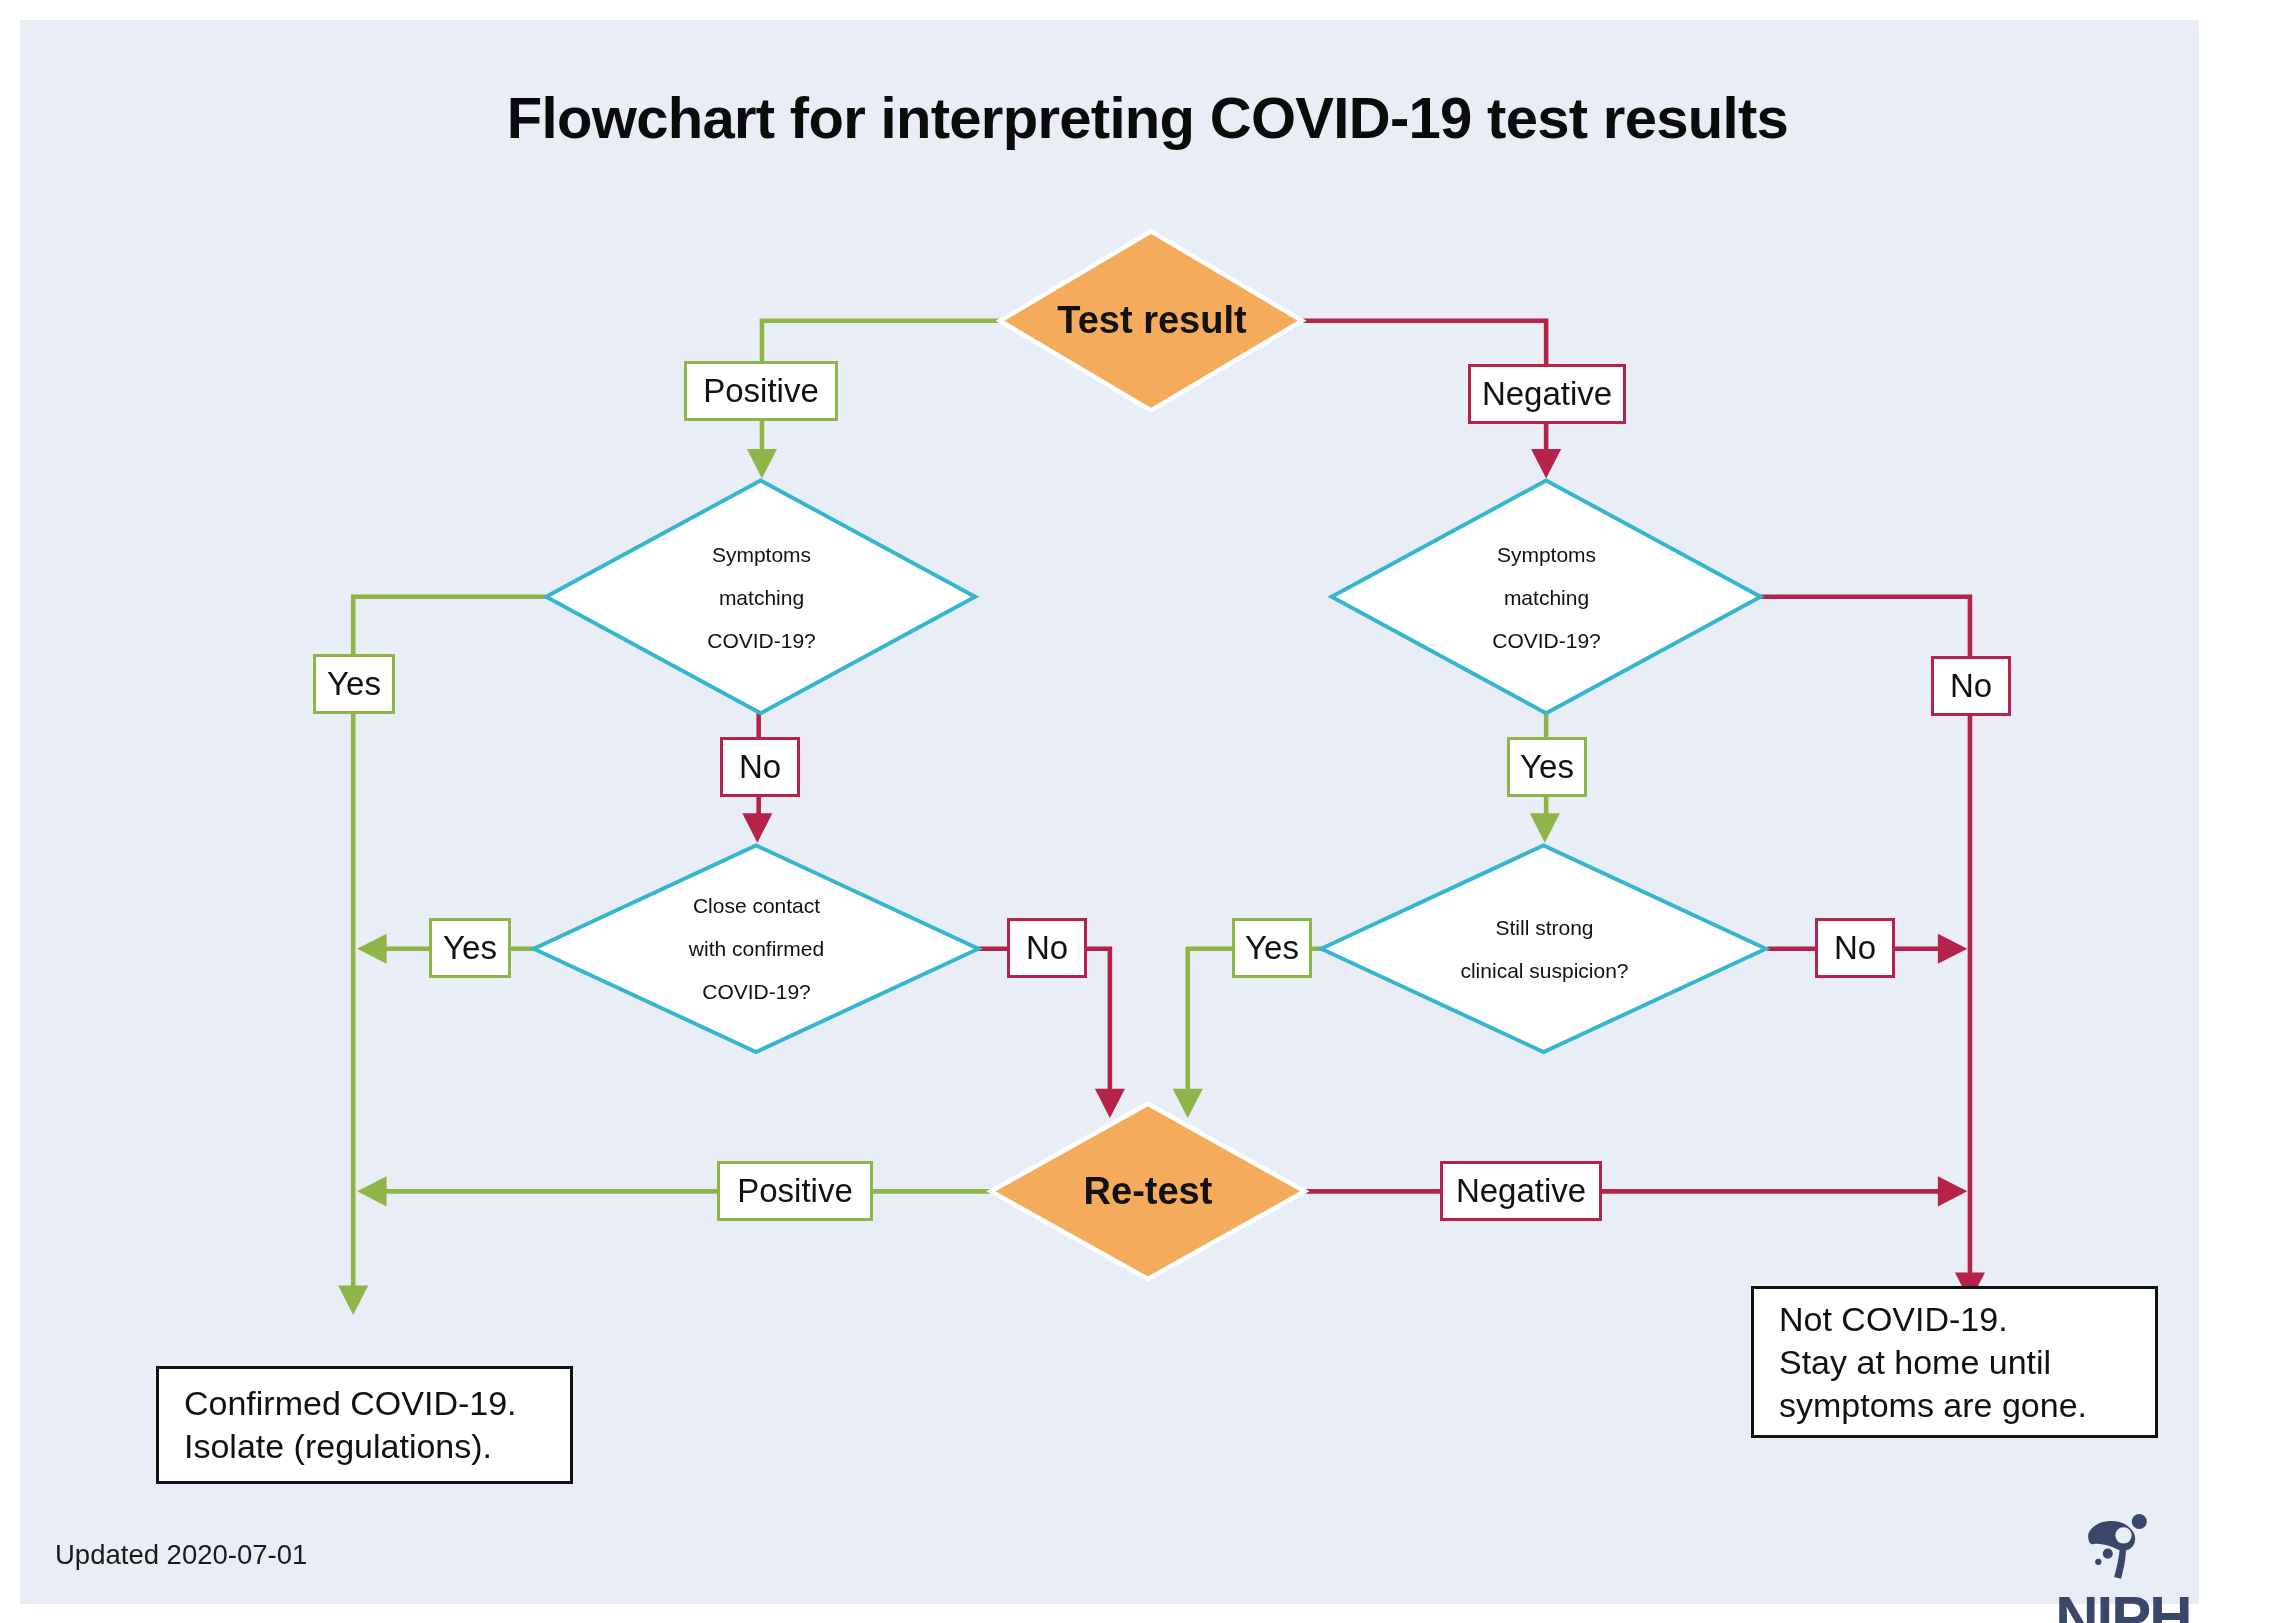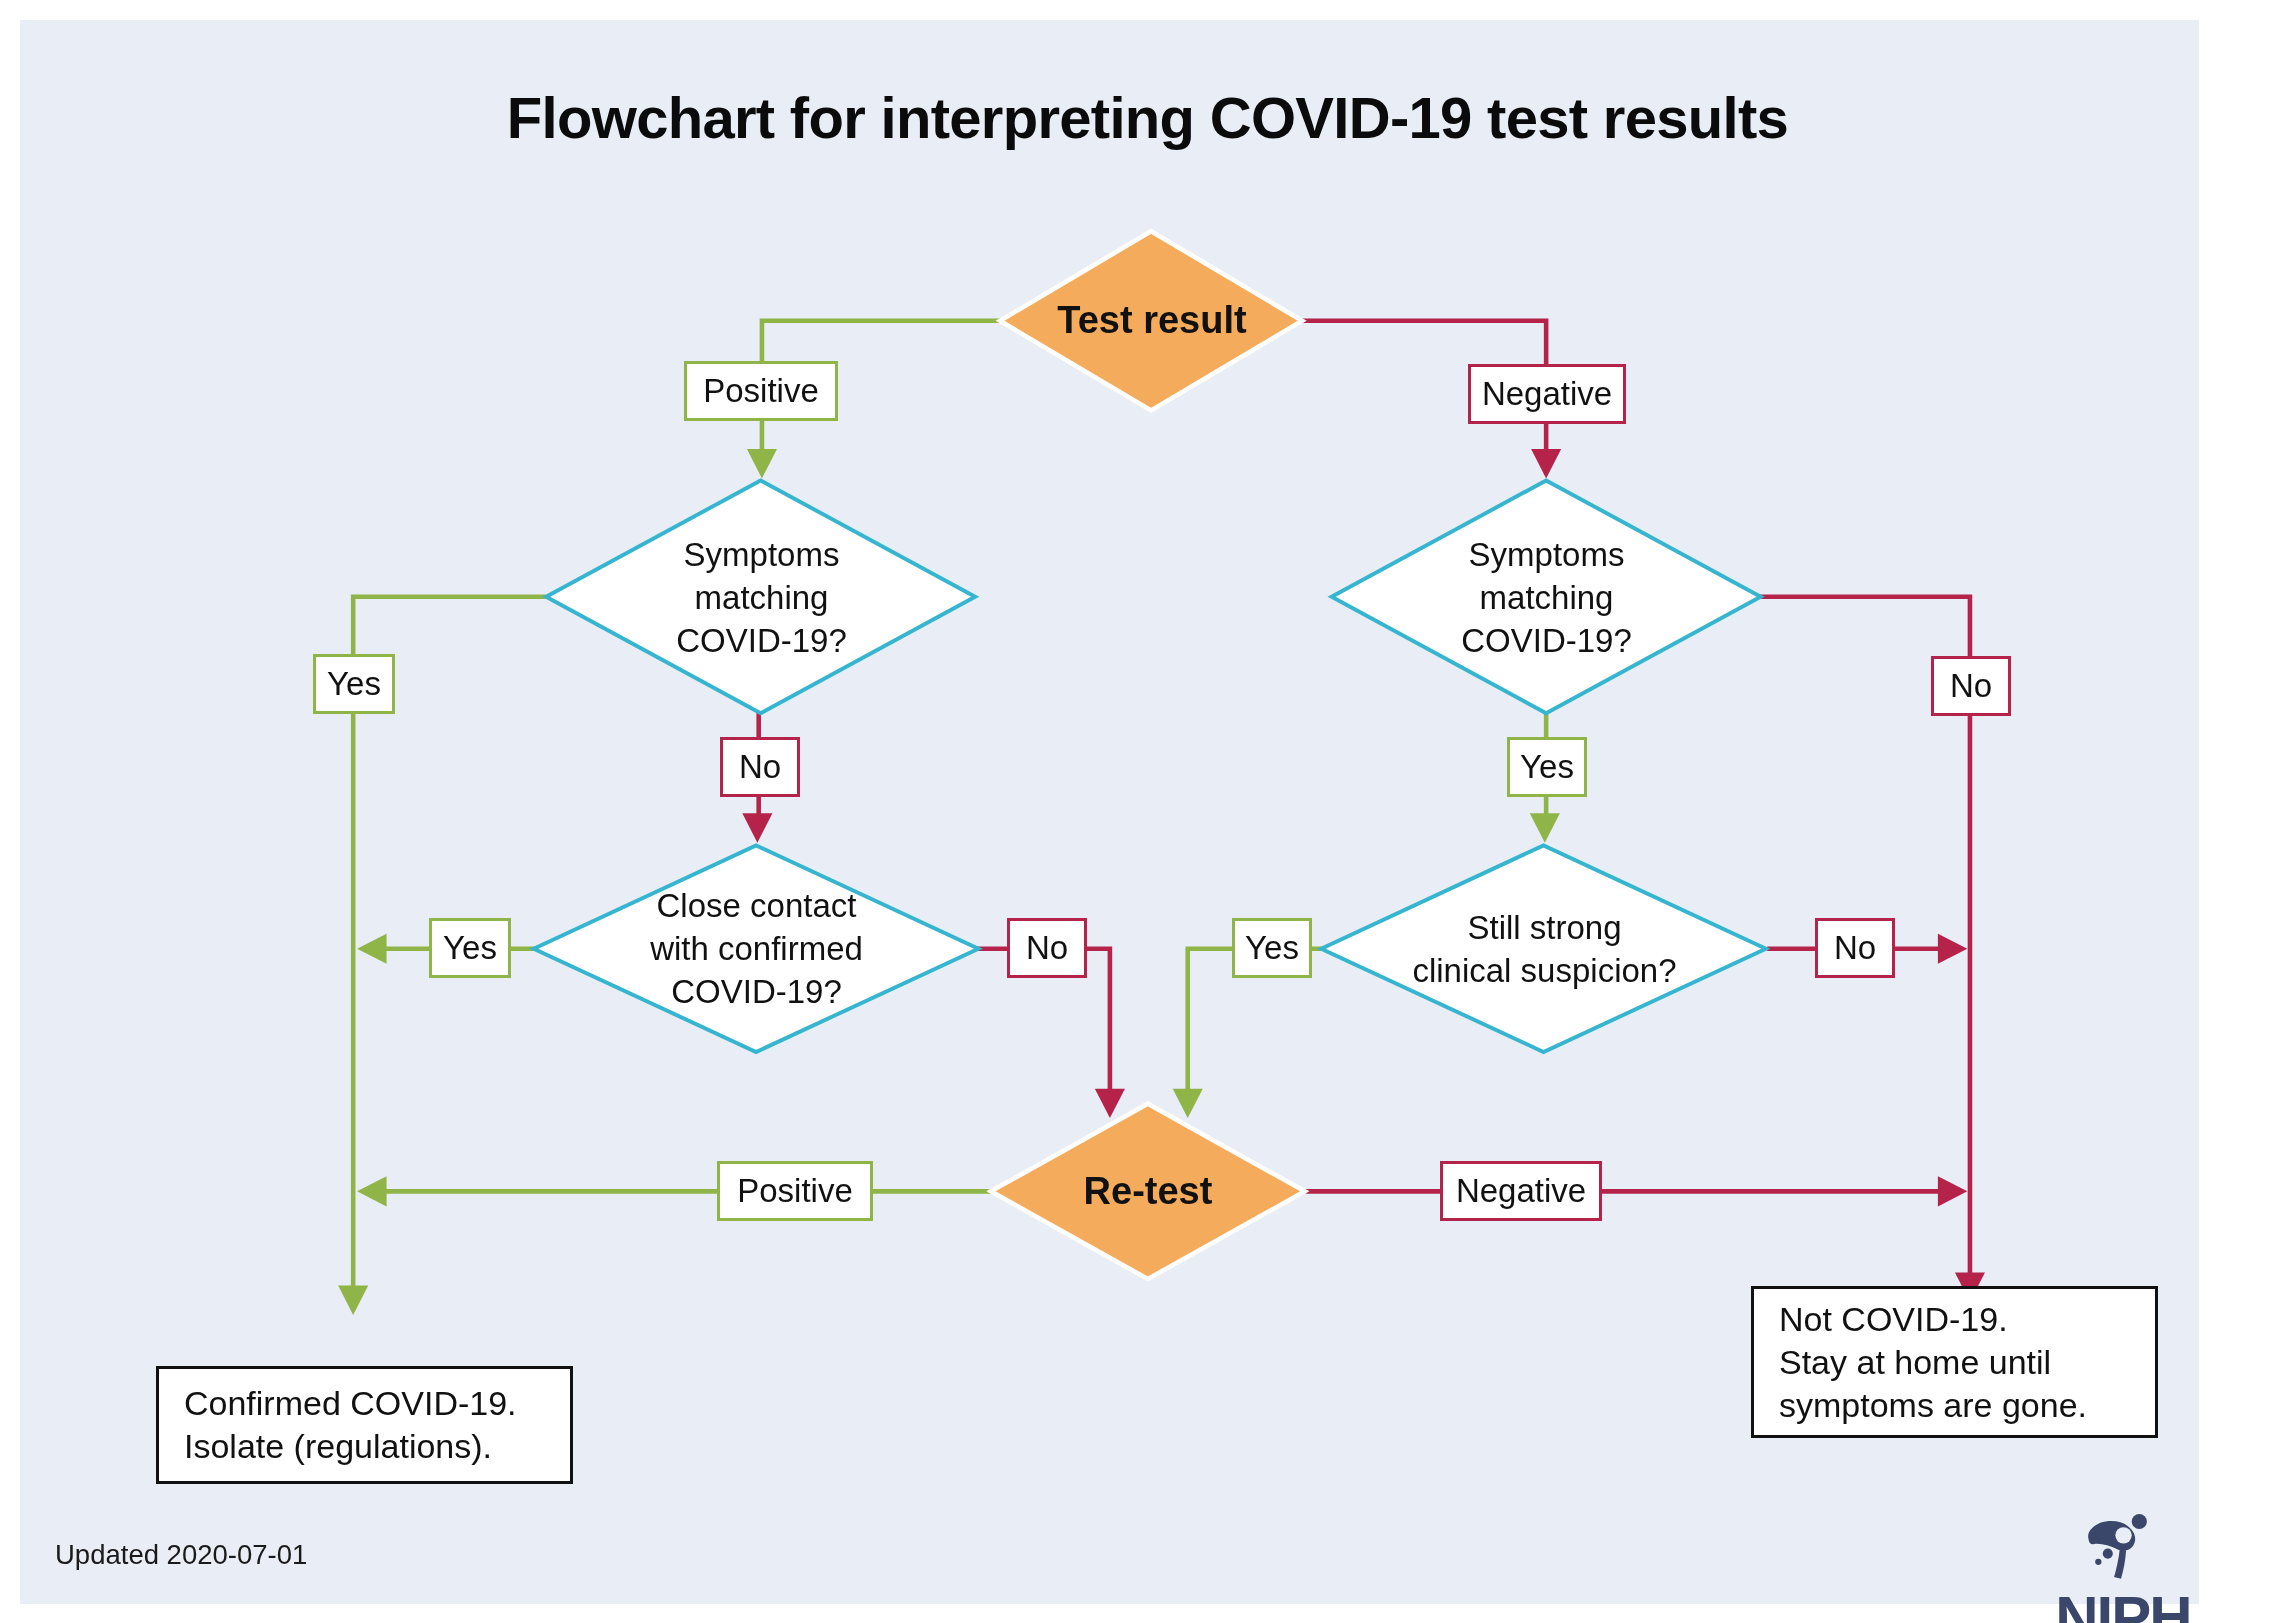--- a/index.html
+++ b/index.html
@@ -39,21 +39,21 @@
     width: 2295px;
     height: 1624px;
   }
   .node-label {
     position: absolute;
     display: flex;
     align-items: center;
     justify-content: center;
     text-align: center;
     white-space: pre-line;
-    font-size: 33px;
+    font-size: 21px;
     line-height: 43px;
     color: #111111;
   }
   .node-label.orange {
     font-weight: 700;
     font-size: 38px;
   }
   .lbl {
     position: absolute;
     box-sizing: border-box;

